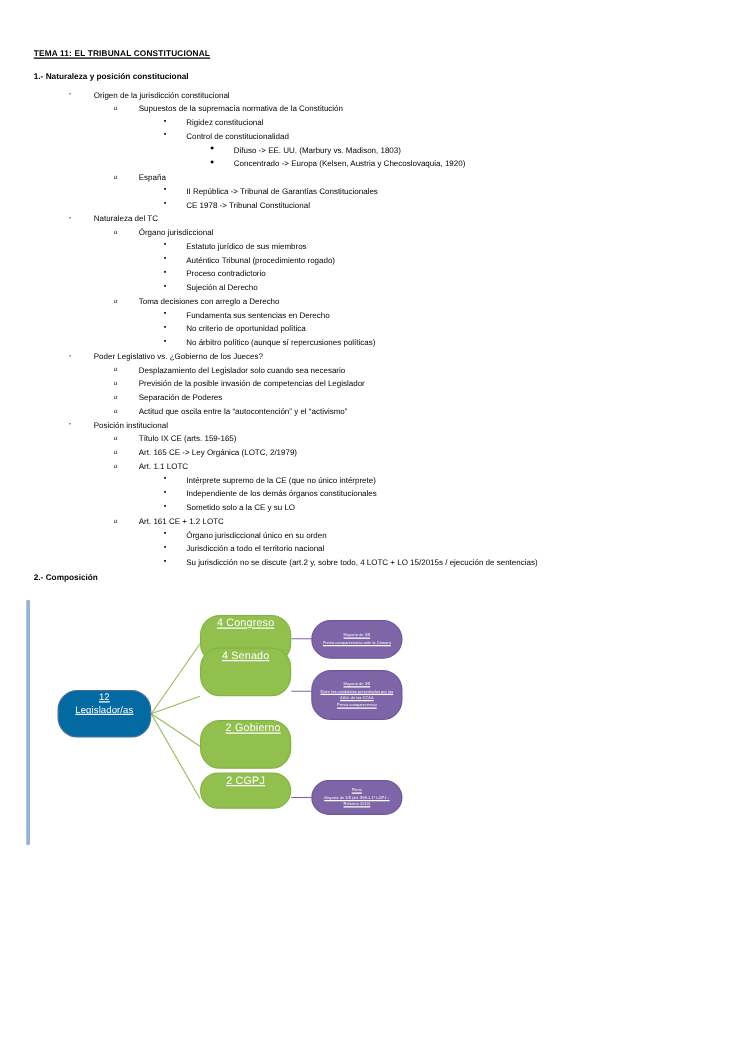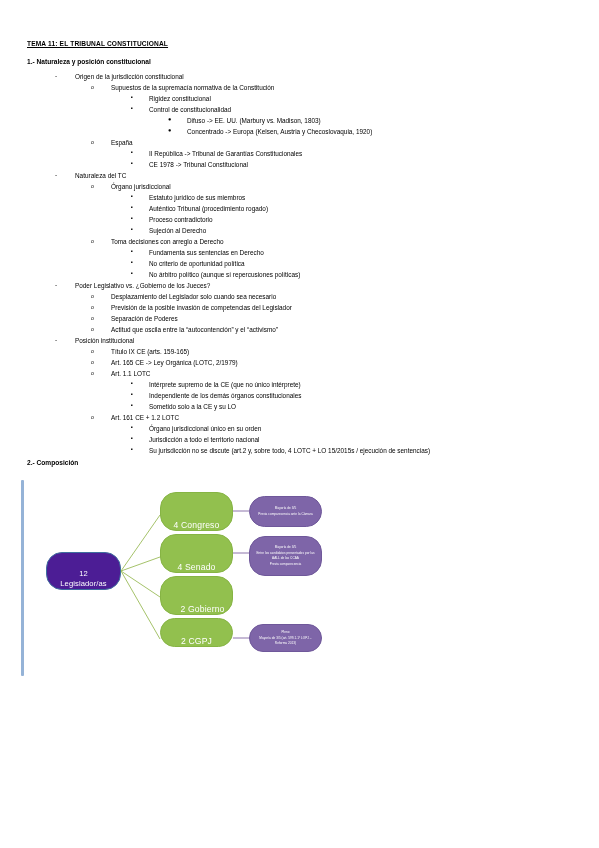--- a/index.html
+++ b/index.html
@@ -83,28 +83,29 @@
     top: 2px;
     width: 2.5px;
     height: 196px;
     background: #95B3D7;
     border-radius: 1px;
   }
   .node {
     position: absolute;
     border-radius: 16px;
     display: flex;
-    align-items: flex-end;
+    align-items: flex-start;
     justify-content: center;
     text-align: center;
     color: #ffffff;
     box-sizing: border-box;
+    text-decoration: underline;
   }
   .node-blue {
-    background: #4c1d95;
+    background: #0369a1;
     border: 1px solid #3E6E9E;
     font-size: 7.6px;
     line-height: 1.35;
     letter-spacing: 0.1px;
   }
   .node-green {
     background: #92C04E;
     border: 1px solid #86B444;
     font-size: 8.6px;
     letter-spacing: 0.15px;
@@ -203,21 +204,21 @@
       <div>
         <div>12</div>
         <div>Legislador/as</div>
       </div>
     </div>
 
     <div class="node node-green" style="left:142px; top:14px; width:73px; height:39px;">
       <span>4 Congreso</span>
     </div>
 
-    <div class="node node-green" style="left:142px; top:56px; width:73px; height:39px;">
+    <div class="node node-green" style="left:142px; top:40px; width:73px; height:39px;">
       <span>4 Senado</span>
     </div>
 
     <div class="node node-green" style="left:142px; top:98px; width:73px; height:39px;padding-left:12px;">
       <span>2 Gobierno</span>
     </div>
 
     <div class="node node-green" style="left:142px; top:140px; width:73px; height:29px;">
       <span>2 CGPJ</span>
     </div>

